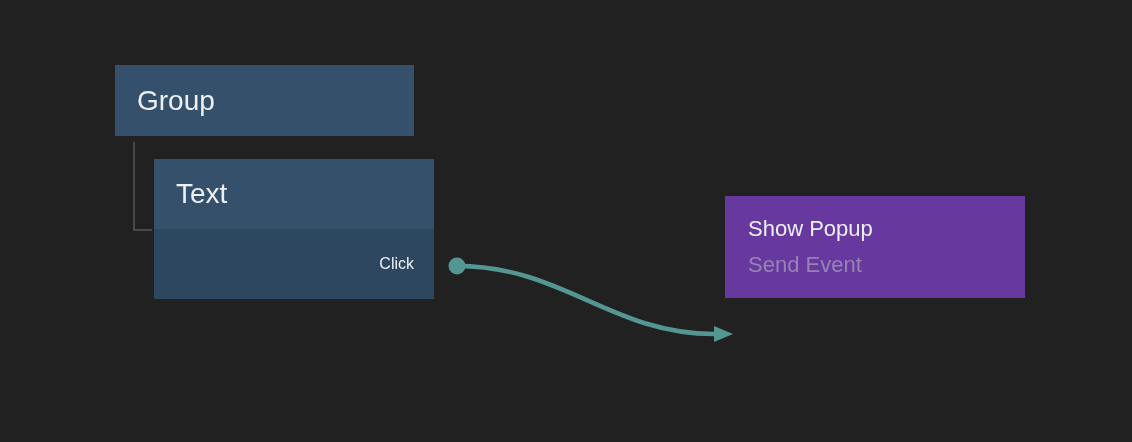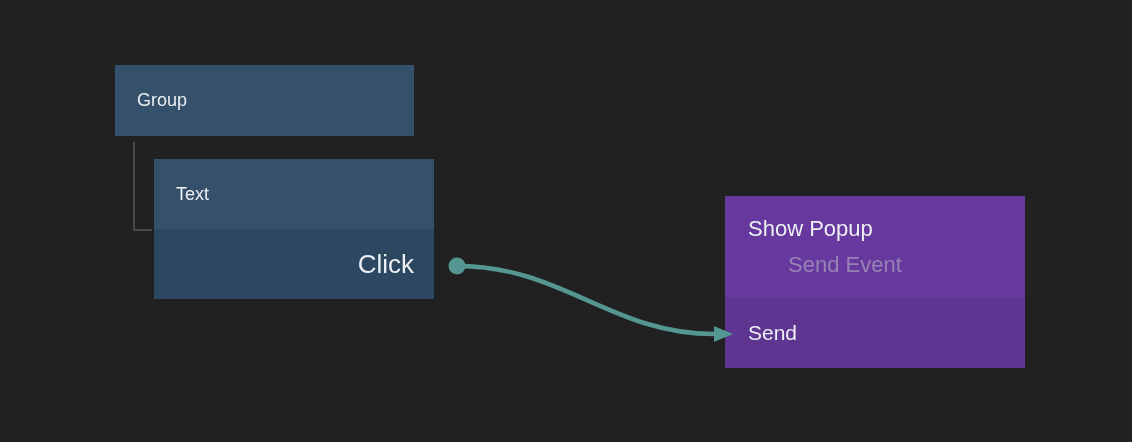--- a/index.html
+++ b/index.html
@@ -20,35 +20,35 @@
     z-index: 1;
   }
   
   .slate-header {
     background: var(--node-header, #35506B);
     display: flex;
     align-items: center;
     padding: 0 22px;
     box-sizing: border-box;
     color: var(--text-primary, #ECEFF3);
-    font-size: 18px;
+    font-size: 28px;
   }
   .slate-body {
     background: var(--node-body, #2D4760);
     box-sizing: border-box;
   }
   .port-row-out {
     height: 100%;
     display: flex;
     align-items: center;
     justify-content: flex-end;
     padding-right: 20px;
     box-sizing: border-box;
     color: var(--text-primary, #ECEFF3);
-    font-size: 26px;
+    font-size: 16px;
   }
   
   .popup-header {
     height: 102px;
     background: var(--popup-header, #67399E);
     display: flex;
     flex-direction: column;
     justify-content: center;
     gap: 6px;
     padding: 16px 23px;
@@ -56,21 +56,20 @@
   }
   .popup-title {
     color: var(--text-primary, #ECEFF3);
     font-size: 22px;
     line-height: 30px;
   }
   .popup-subtitle {
     color: var(--text-subtitle, #9782B6);
     font-size: 22px;
     line-height: 30px;
-    margin-left: 40px;
   }
   .popup-body {
     height: 70px;
     background: var(--popup-body, #5E3590);
     display: flex;
     align-items: center;
     padding: 0 23px;
     box-sizing: border-box;
     color: var(--text-primary, #ECEFF3);
     font-size: 21px;
@@ -118,23 +117,20 @@
         <span>Click</span>
       </div>
     </div>
   </div>
 
   <div class="node" style="left:725px; top:196px; width:300px;">
     <div class="popup-header">
       <div class="popup-title">Show Popup</div>
       <div class="popup-subtitle">Send Event</div>
     </div>
-    <div class="popup-body">
-      <span>Send</span>
-    </div>
   </div>
 
   <svg class="wires" width="1132" height="442" viewBox="0 0 1132 442">
     <polyline class="tree-line" points="134,142 134,230 152,230"></polyline>
     <path class="conn-path" d="M 457 266 C 563 266 611 334 714 334"></path>
     <polygon class="conn-fill" points="714,326 733,334 714,342"></polygon>
     <circle class="conn-fill" cx="457" cy="266" r="8.5"></circle>
   </svg>
 
 </div>

